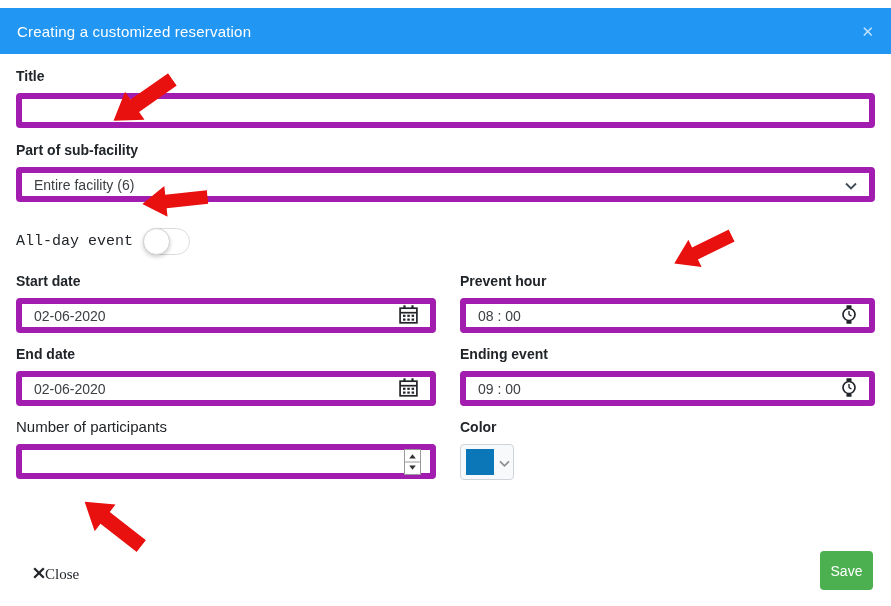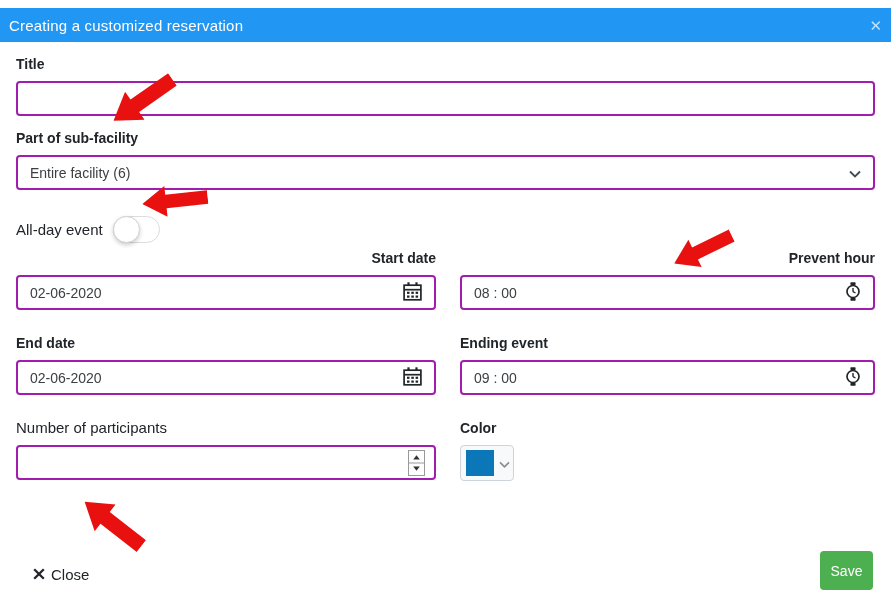--- a/index.html
+++ b/index.html
@@ -4,51 +4,51 @@
 <style>
   html,body { margin:0; padding:0; }
   body {
     width:891px; height:606px; position:relative; overflow:hidden;
     background:#ffffff;
     font-family:"Liberation Sans", sans-serif;
     -webkit-font-smoothing:antialiased;
   }
   .top-strip { height:8px; background:#fff; }
   .modal-header {
-    height:34px; display:flex; align-items:center; justify-content:space-between;
-    padding:0 9px;
+    height:46px; display:flex; align-items:center; justify-content:space-between;
+    padding:0 17px;
   }
   .modal-title { color:#fff; font-size:15px; letter-spacing:.2px; }
   .header-close { color:rgba(255,255,255,.72); font-size:15px; cursor:pointer; line-height:1; }
 
   .content { padding:0 16px; }
 
   .lbl { font-size:14px; color:#212529; line-height:16px; margin-bottom:9px; }
   .lbl.b { font-weight:700; }
   .lbl.r { font-size:15px; font-weight:400; }
 
   .mt24 { margin-top:14px; }
   .mt26 { margin-top:26px; }
-  .mt15 { margin-top:7px;text-align:right; }
-  .mt25 { margin-top:25px; }
+  .mt15 { margin-top:18px; }
+  .mt25 { margin-top:13px; }
 
   .box {
-    height:35px; box-sizing:border-box; border:2px solid #a21caf; border-radius:4px;
+    height:35px; box-sizing:border-box; border:6px solid #a21caf; border-radius:4px;
     background:#fff; display:flex; align-items:center; padding:0 12px;
     font-size:14px; color:#3c4043;
   }
   .box .grow { flex:1 1 auto; }
   input.box { width:100%; outline:none; }
   .full { width:100%; }
 
   .grid-row { display:flex; gap:24px; }
   .col-l { width:420px; flex:0 0 auto; }
   .col-r { width:415px; flex:0 0 auto; }
 
-  .toggle-row { display:flex; align-items:flex-start; }
+  .toggle-row { display:flex; align-items:flex-start;font-family:Liberation Mono, monospace; }
   .toggle-cell-l { width:444px; flex:0 0 auto; display:flex; align-items:center; }
   .toggle-cell-r { display:flex; align-items:center; }
   .toggle-lbl { margin:0 10px 0 0; }
   .toggle {
     width:47px; height:27px; box-sizing:border-box; border:1px solid #dcdcdc;
     border-radius:15px; background:#fff; position:relative; cursor:pointer; flex:0 0 auto;
   }
   .toggle-knob {
     position:absolute; left:-1px; top:-1px; width:27px; height:27px; box-sizing:border-box;
     border-radius:50%; background:#fff; border:1px solid #d2d2d2;
@@ -57,22 +57,22 @@
 
   .spinner { margin-left:auto; margin-right:-3px; display:flex; }
 
   .color-picker {
     width:54px; height:36px; box-sizing:border-box; border:1px solid #ced4da; border-radius:4px;
     background:#f8f9fa; display:flex; align-items:center; padding:0 5px; gap:5px; cursor:pointer;
   }
   .color-swatch { width:28px; height:26px; flex:0 0 auto; }
 
   .footer-close {
-    position:absolute; left:33px; bottom:23px; display:flex; align-items:center; gap:6px;
-    font-size:15px; color:#212529; cursor:pointer;
+    position:absolute; left:33px; bottom:23px; display:flex; align-items:center; 
+    font-size:15px; color:#212529; cursor:pointer;font-family:Liberation Serif, serif;
   }
   .save-btn {
     position:absolute; right:18px; bottom:16px; width:53px; height:39px;
     border:none; border-radius:4px; color:#fff; font-size:14px;
     font-family:"Liberation Sans", sans-serif; cursor:pointer;
   }
 
   .arrow { position:absolute; pointer-events:none; }
   .arrow svg { display:block; }
 </style>

